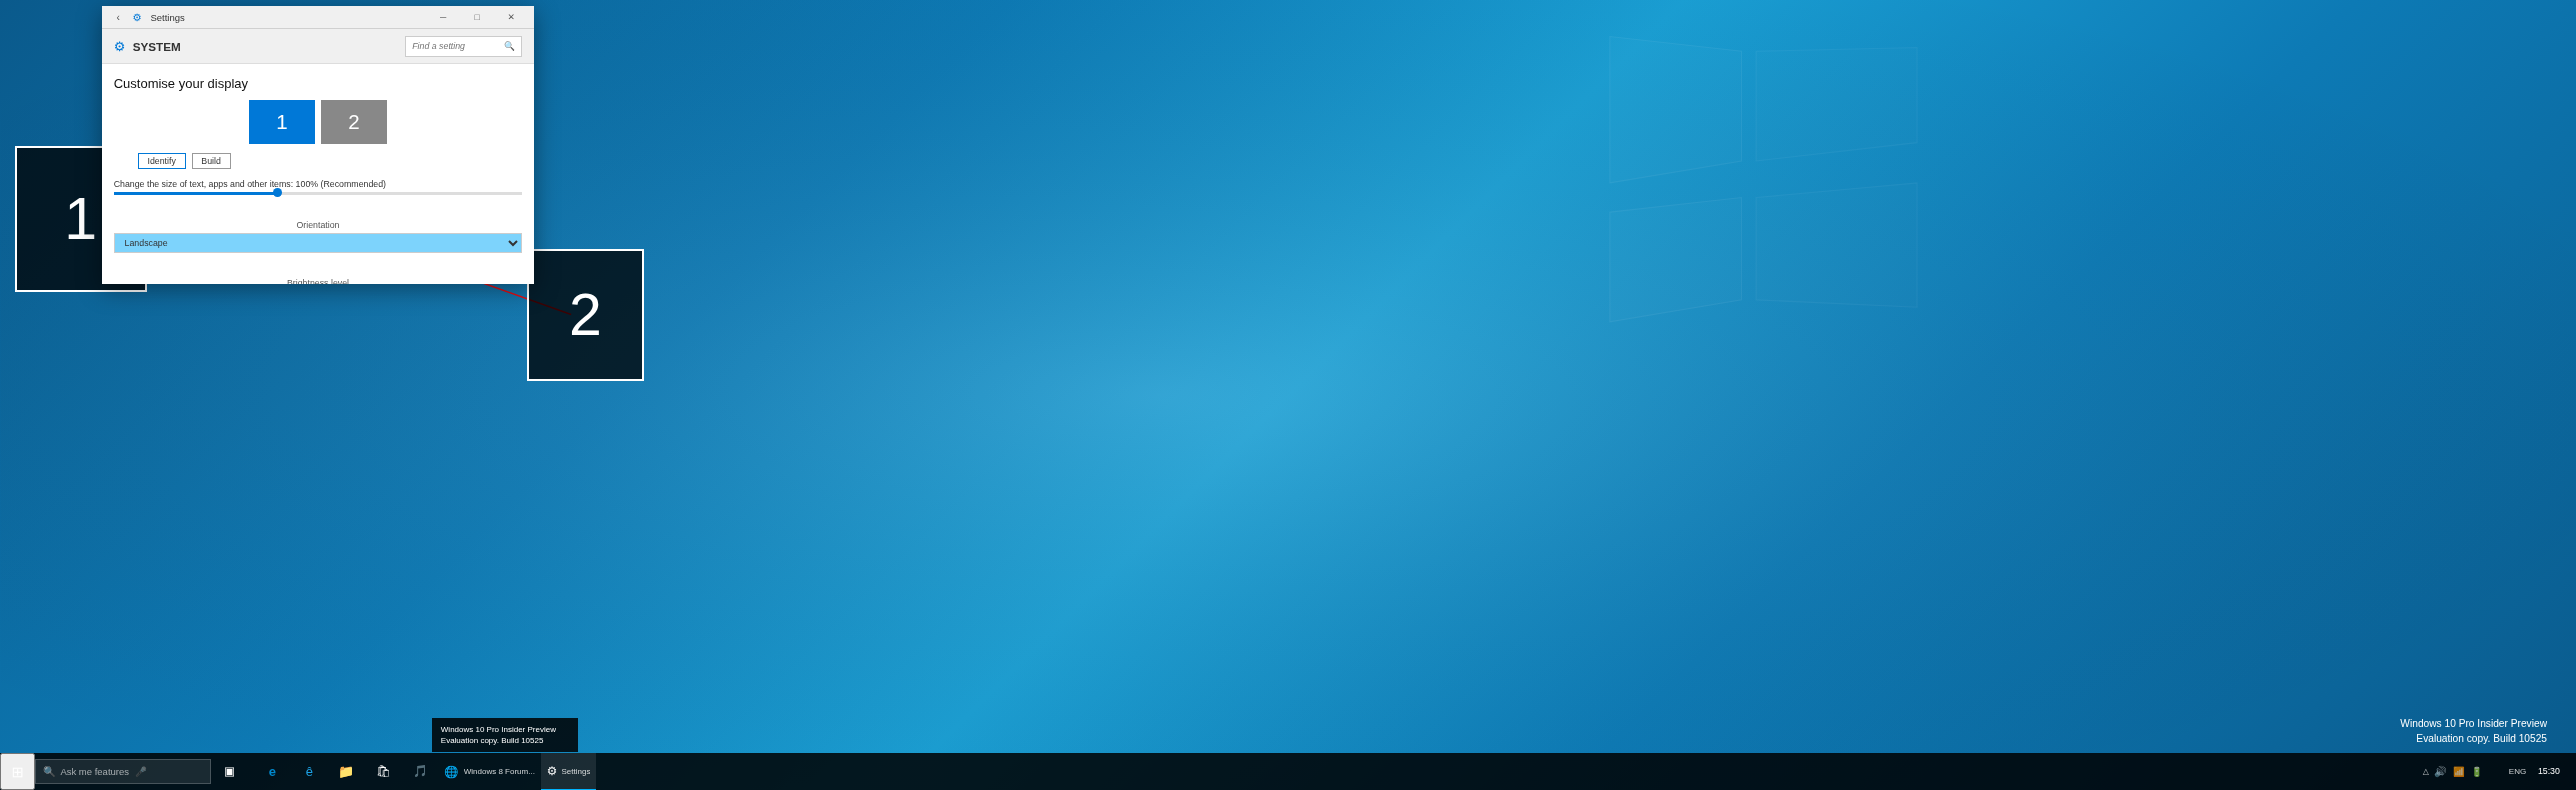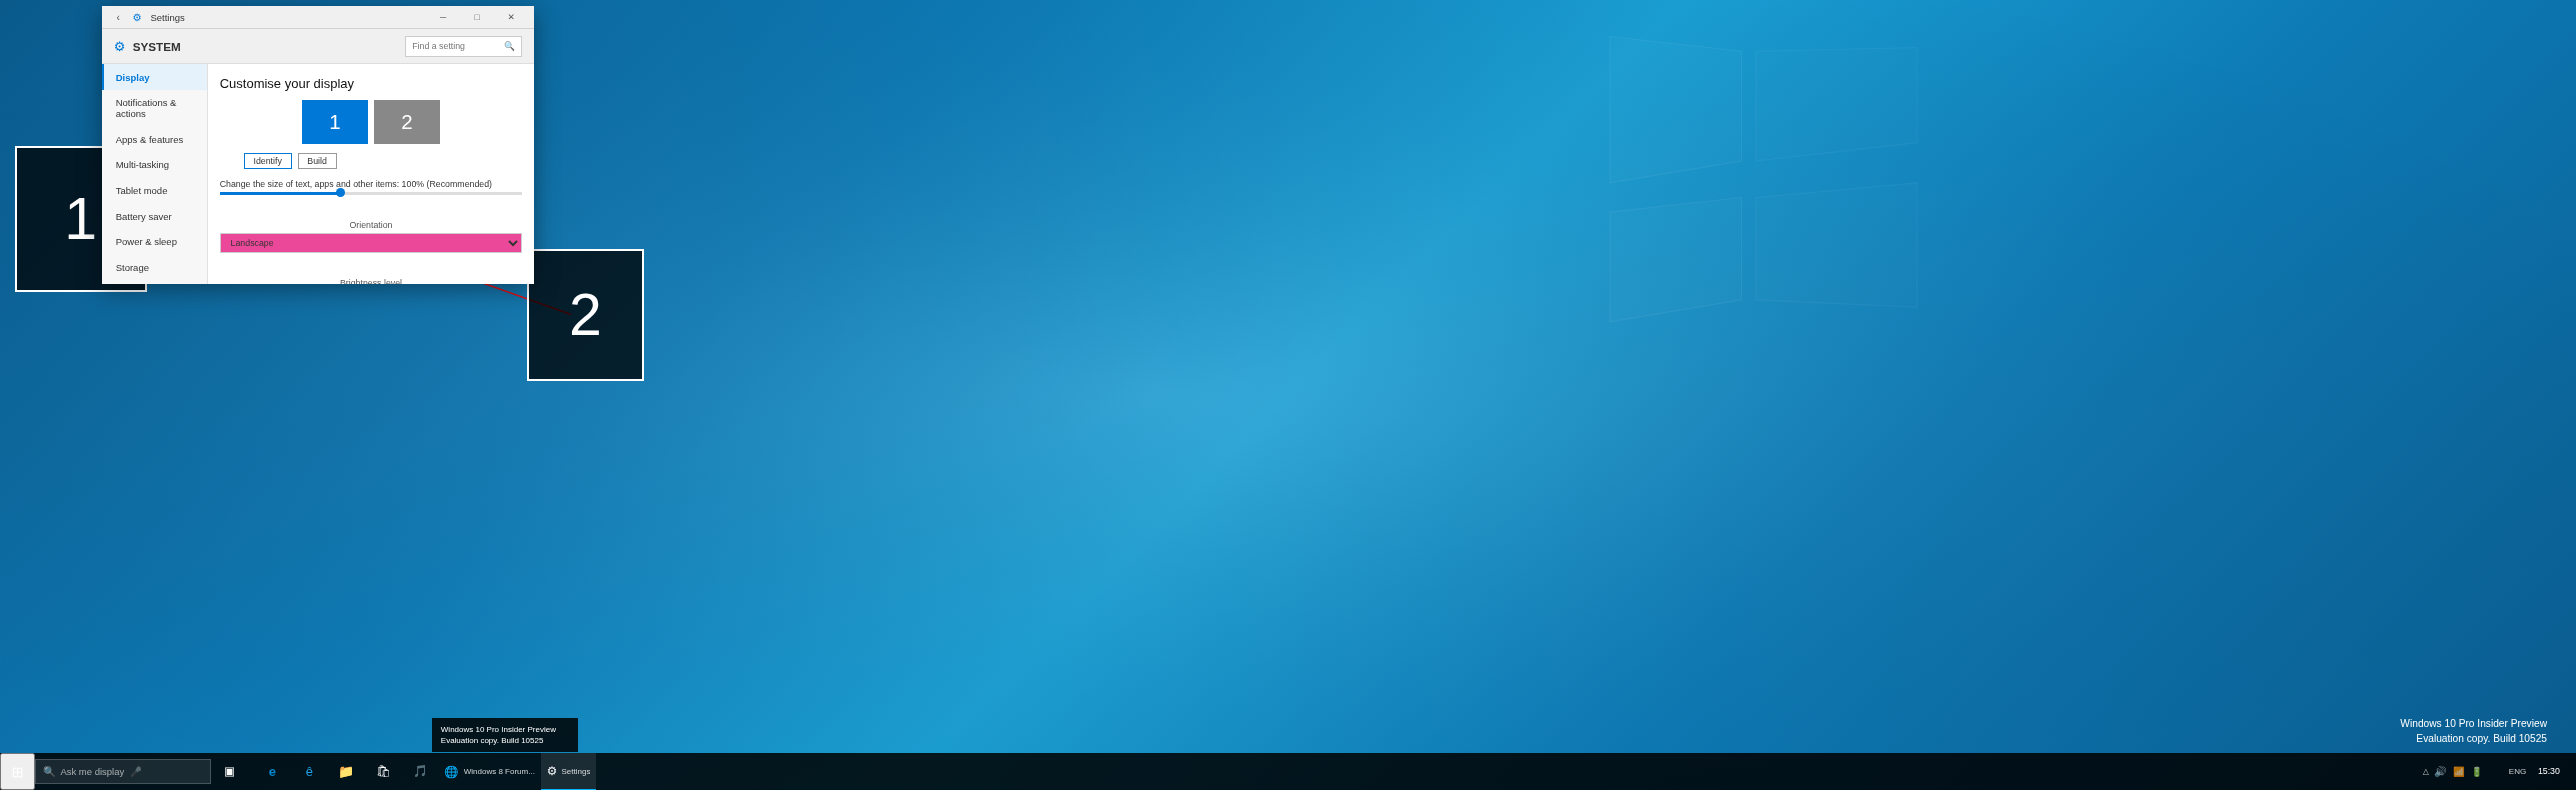--- a/index.html
+++ b/index.html
@@ -268,20 +268,21 @@
       width: 117px;
       height: 20.5px;
     }
 
     .settings-search input {
       border: none;
       outline: none;
       font-size: 8.8px;
       width: 100%;
       color: #999;
+      font-style: italic;
     }
 
     
     .settings-nav {
       width: 106px;
       background: #f7f7f7;
       border-right: 0.7px solid #e0e0e0;
       overflow-y: auto;
       flex-shrink: 0;
     }
@@ -407,21 +408,21 @@
       color: #555;
       margin-bottom: 2.9px;
       text-align: center;
     }
 
     .setting-select {
       width: 100%;
       padding: 2.9px 5.9px;
       border: 0.7px solid #ccc;
       font-size: 8.8px;
-      background: #ec4899;
+      background: #7dd3fc;
       color: #333;
       appearance: auto;
     }
 
     
     .brightness-slider {
       width: 100%;
       height: 2.9px;
       background: linear-gradient(to right, #0078d7 75%, #ddd 75%);
       position: relative;
@@ -556,32 +557,20 @@
       <span class="settings-header-icon">⚙</span>
       <span class="settings-header-title">SYSTEM</span>
       <div class="settings-search">
         <input type="text" style="font-size: 8.8px; color: rgb(153, 153, 153); border: none; outline: none; width: 100%;" placeholder="Find a setting">
         <span style="color:#999; font-size:8.8px;">🔍</span>
       </div>
     </div>
 
     <div class="win-content">
 
-      <div class="settings-nav">
-        <div class="nav-item active">Display</div>
-        <div class="nav-item">Notifications &amp; actions</div>
-        <div class="nav-item">Apps &amp; features</div>
-        <div class="nav-item">Multi-tasking</div>
-        <div class="nav-item">Tablet mode</div>
-        <div class="nav-item">Battery saver</div>
-        <div class="nav-item">Power &amp; sleep</div>
-        <div class="nav-item">Storage</div>
-        <div class="nav-item">Offline maps</div>
-
-      </div>
 
       <div class="settings-main">
         <div class="settings-page-title">Customise your display</div>
 
         <div class="display-preview">
           <div class="display-monitor display-monitor-1">
             <span>1</span>
           </div>
           <div class="display-monitor display-monitor-2">
             <span>2</span>
@@ -629,21 +618,21 @@
 </div>
 
 <div id="taskbar">
 
   <button class="taskbar-start">
     <span>⊞</span>
   </button>
 
   <div class="taskbar-search">
     <span class="taskbar-search-icon">🔍</span>
-    <span style="font-size:9.5px; color:rgba(255,255,255,0.6);">Ask me display</span>
+    <span style="font-size:9.5px; color:rgba(255,255,255,0.6);">Ask me features</span>
     <span class="taskbar-mic-icon">🎤</span>
   </div>
 
   <div class="taskbar-app">
     <span style="font-size:11.7px;">▣</span>
   </div>
 
   <div class="taskbar-apps">
 
     <div class="taskbar-app">

